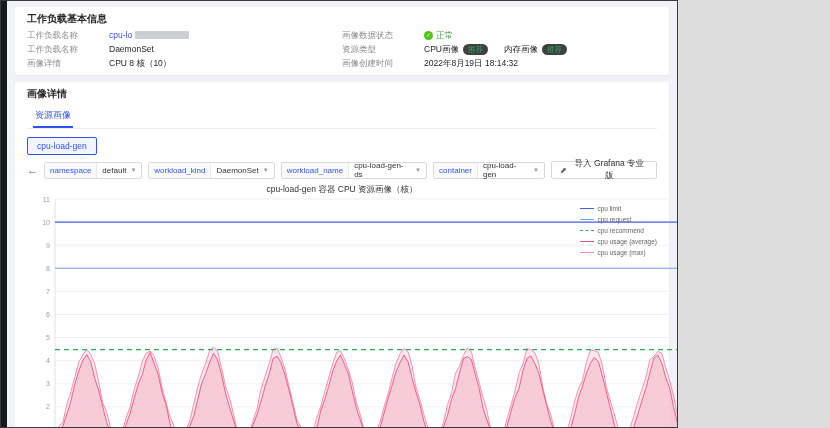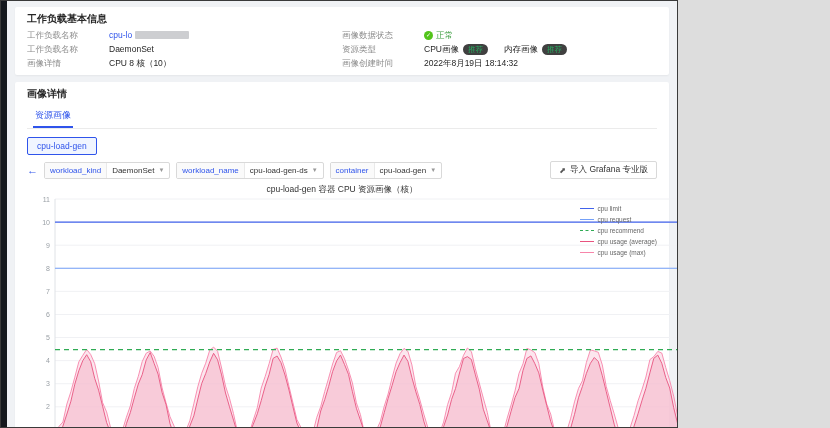--- a/index.html
+++ b/index.html
@@ -115,20 +115,27 @@
       <div class="card-title">画像详情</div>
       <div class="tabs">
         <span class="tab">资源画像</span>
       </div>
       <div class="chip-row">
         <span class="chip">cpu-load-gen</span>
       </div>
       <div class="toolbar">
         <span class="back">←</span>
 
+        <span class="filter">
+          <span class="flabel">namespace</span>
+          <span class="fvalue">
+            <span>default</span>
+            <span class="caret">▼</span>
+          </span>
+        </span>
 
         <span class="filter">
           <span class="flabel">workload_kind</span>
           <span class="fvalue">
             <span>DaemonSet</span>
             <span class="caret">▼</span>
           </span>
         </span>
 
         <span class="filter">

